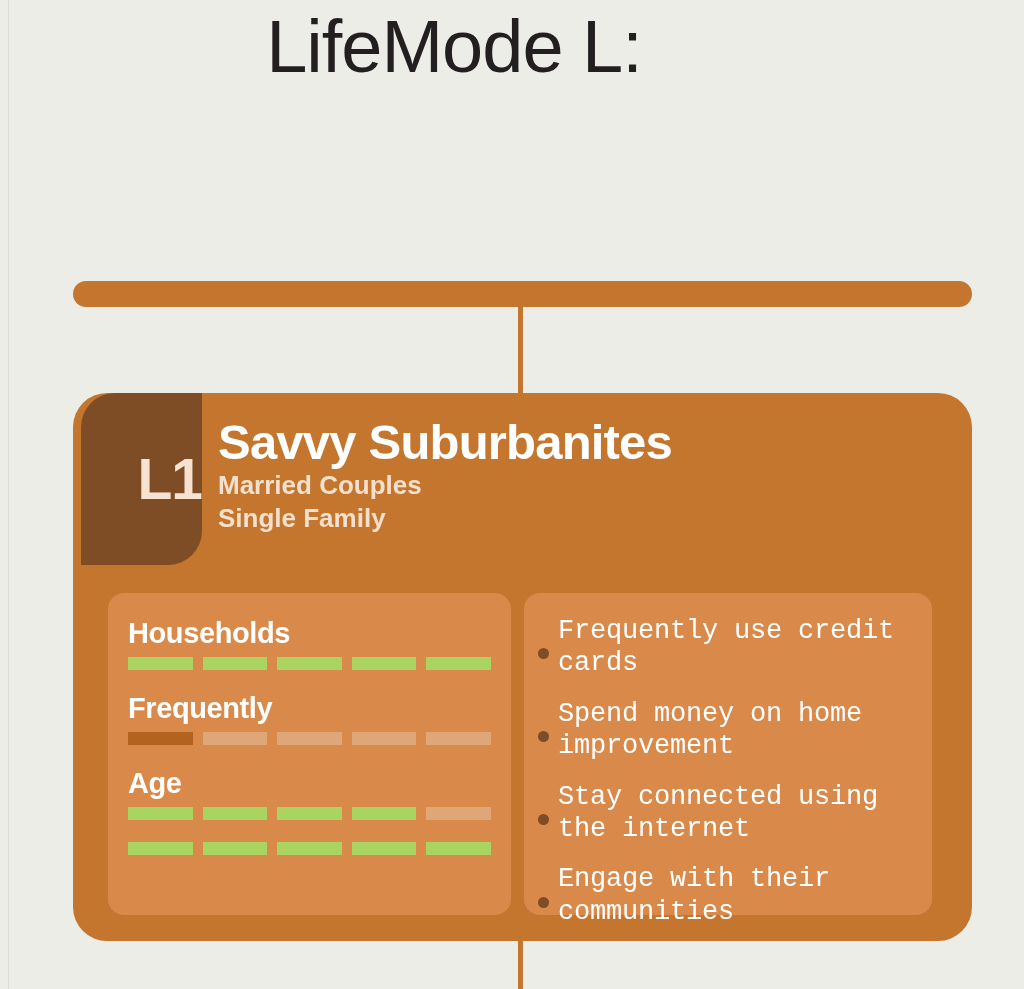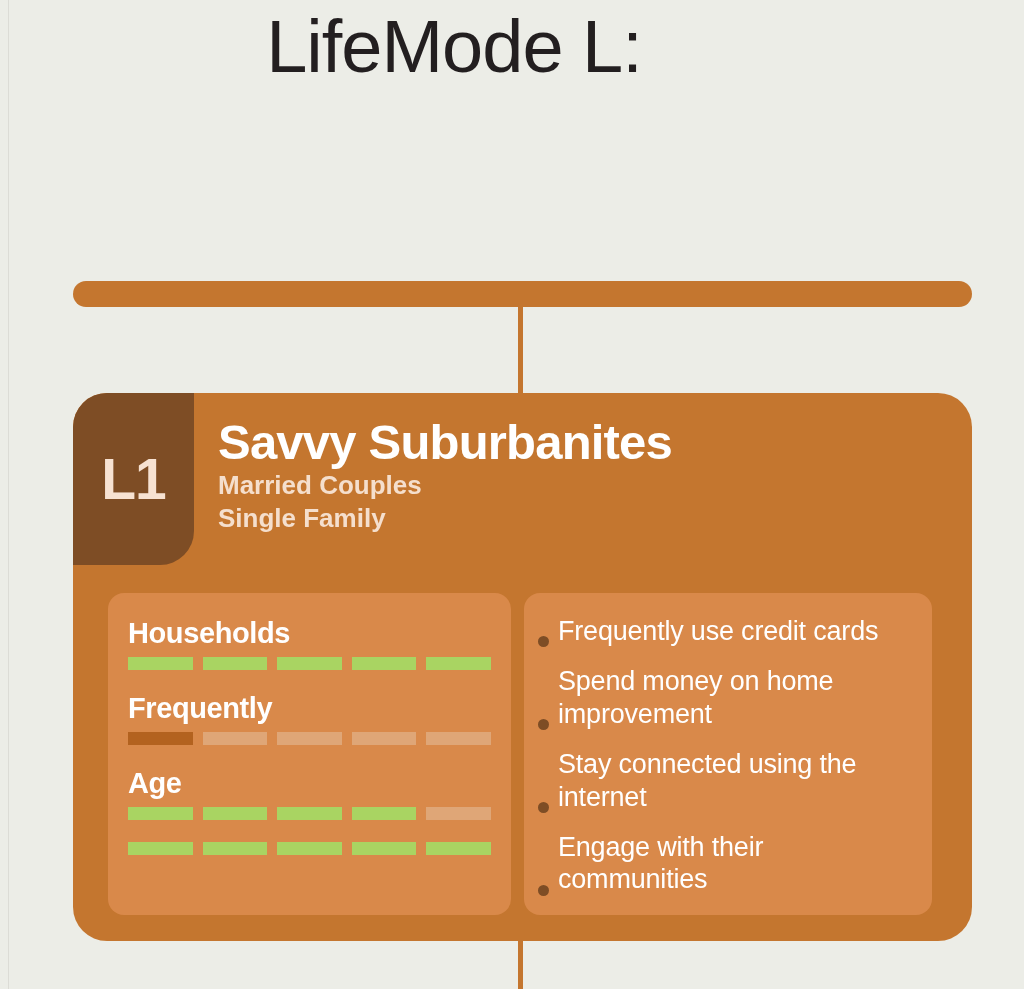--- a/index.html
+++ b/index.html
@@ -84,29 +84,29 @@
     top: 393px;
     width: 899px;
     height: 548px;
     background: #C4762F;
     border-radius: 34px;
   }
 
   
   .segment-badge {
     position: absolute;
-    left: 0;
+    left: 8px;
     top: 0;
     width: 121px;
     height: 172px;
     background: #7E4D25;
     border-radius: 34px 0 34px 0;
     display: flex;
     align-items: center;
-    justify-content: center;
+    justify-content: flex-end;
   }
   .segment-badge-label {
     color: #F7E2D2;
     font-size: 57px;
     font-weight: 700;
     letter-spacing: -1px;
     line-height: 1;
   }
 
   
@@ -178,22 +178,23 @@
     flex: 1 1 0;
     height: 13px;
   }
   .seg-green  { background: #A9D462; }
   .seg-dark   { background: #B3621F; }
   .seg-empty  { background: #DFA677; }
 
   
   .bullet-item {
     display: flex;
-    align-items: flex-end;
+    align-items: center;
     margin-bottom: 18px;
+    font-family: Liberation Mono, monospace;
   }
   .bullet-item:last-child {
     margin-bottom: 0;
   }
   .bullet-dot {
     width: 11px;
     height: 11px;
     border-radius: 50%;
     background: #7E4D25;
     flex: 0 0 auto;

